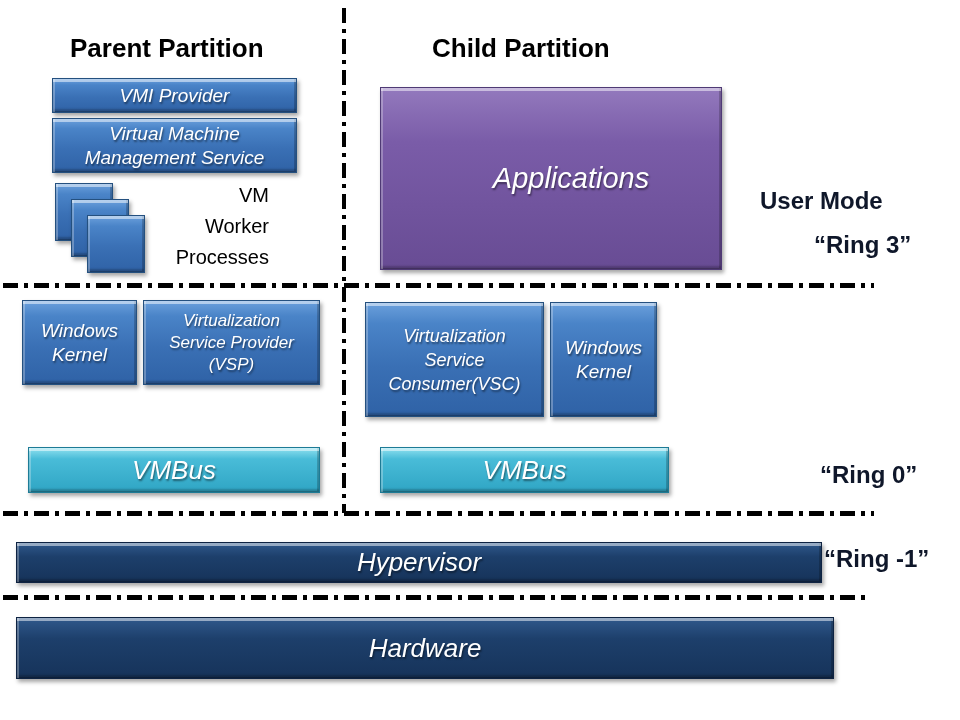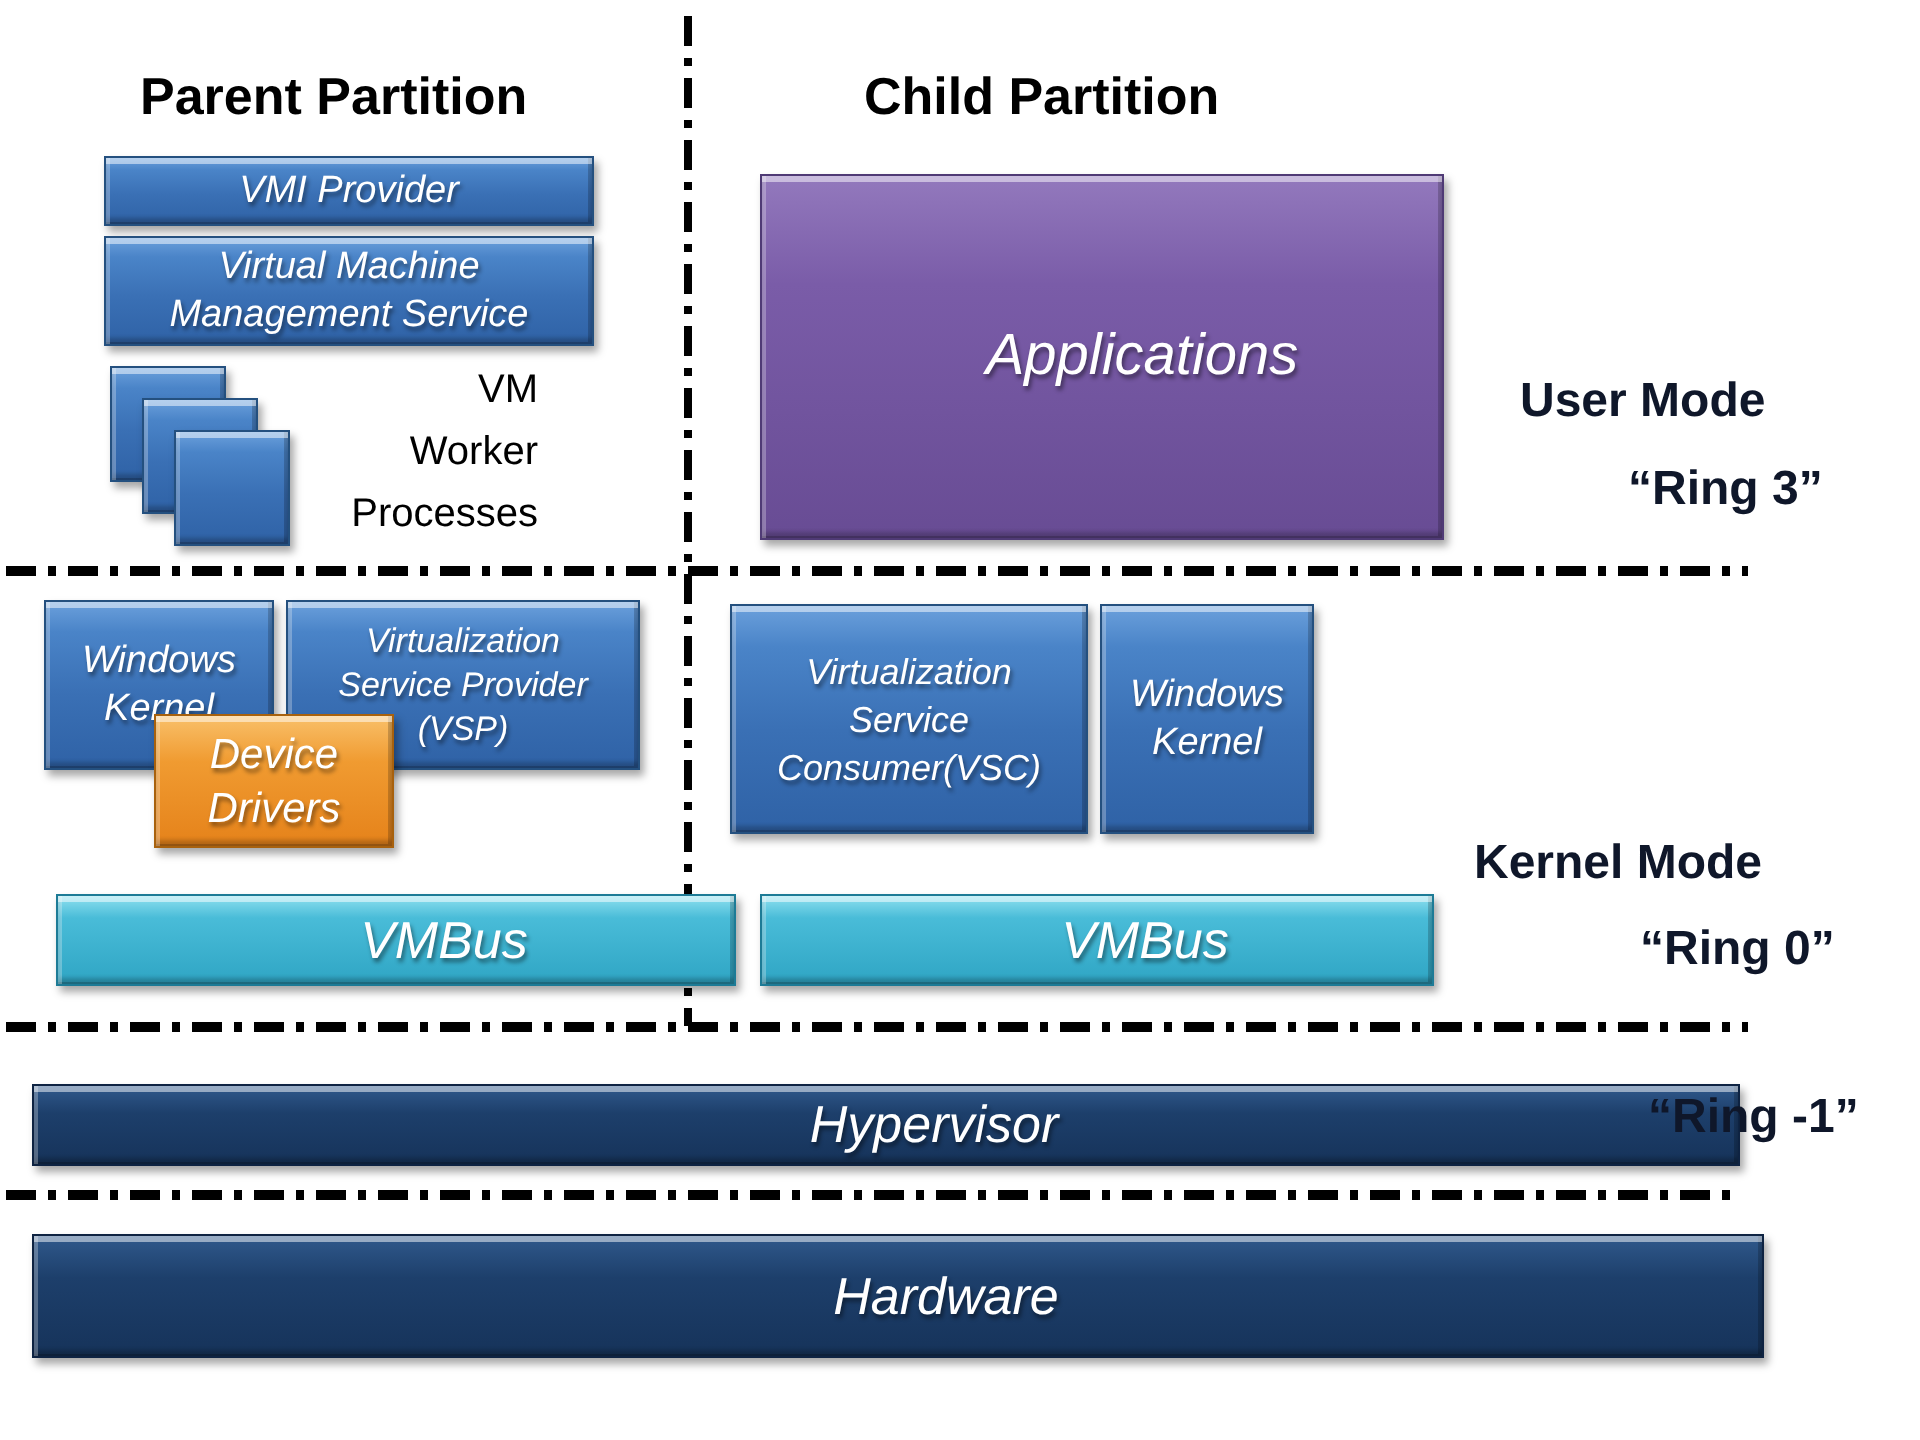--- a/index.html
+++ b/index.html
@@ -38,21 +38,21 @@
   .sq{position:absolute;width:56px;height:56px;}
 
   .vmworker{position:absolute;left:147px;top:180px;width:122px;color:#000;
             font-size:20px;line-height:31px;text-align:right;}
 
   .l19{font-size:19px;line-height:24px;}
   .l17{font-size:17px;line-height:22px;}
   .l18{font-size:18px;line-height:24px;}
   .l21{font-size:21px;line-height:27px;}
   .big{font-size:29px;}
-  .bar-text{font-size:26px;padding-left:48px;}
+  .bar-text{font-size:26px;}
 </style>
 </head>
 <body>
 
 <div id="stage">
 
   <div class="title" style="left:70px;top:33px;">Parent Partition</div>
   <div class="title" style="left:432px;top:33px;">Child Partition</div>
 
   <div class="vline" style="left:342px;top:8px;height:505px;"></div>
@@ -90,45 +90,40 @@
     <span>Windows</span>
     <span>Kernel</span>
   </div>
 
   <div class="box blue l17" style="left:143px;top:300px;width:175px;height:83px;">
     <span>Virtualization</span>
     <span>Service Provider</span>
     <span>(VSP)</span>
   </div>
 
-  <div class="box orange l21" style="left:77px;top:357px;width:118px;height:65px;">
-    <span>Device</span>
-    <span>Drivers</span>
-  </div>
 
   <div class="box cyan bar-text" style="left:28px;top:447px;width:290px;height:44px;">
     <span>VMBus</span>
   </div>
 
   <div class="box blue l18" style="left:365px;top:302px;width:177px;height:113px;">
     <span>Virtualization</span>
     <span>Service</span>
     <span>Consumer(VSC)</span>
   </div>
 
   <div class="box blue l19" style="left:550px;top:302px;width:105px;height:113px;">
     <span>Windows</span>
     <span>Kernel</span>
   </div>
 
   <div class="box cyan bar-text" style="left:380px;top:447px;width:287px;height:44px;">
     <span>VMBus</span>
   </div>
 
-  <div class="mode-label" style="left:737px;top:418px;">Kernel Mode</div>
   <div class="mode-label" style="left:820px;top:461px;">“Ring 0”</div>
 
   <div class="box navy bar-text" style="left:16px;top:542px;width:804px;height:39px;">
     <span>Hypervisor</span>
   </div>
   <div class="mode-label" style="left:824px;top:545px;">“Ring -1”</div>
 
   <div class="box navy bar-text" style="left:16px;top:617px;width:816px;height:60px;">
     <span>Hardware</span>
   </div>

